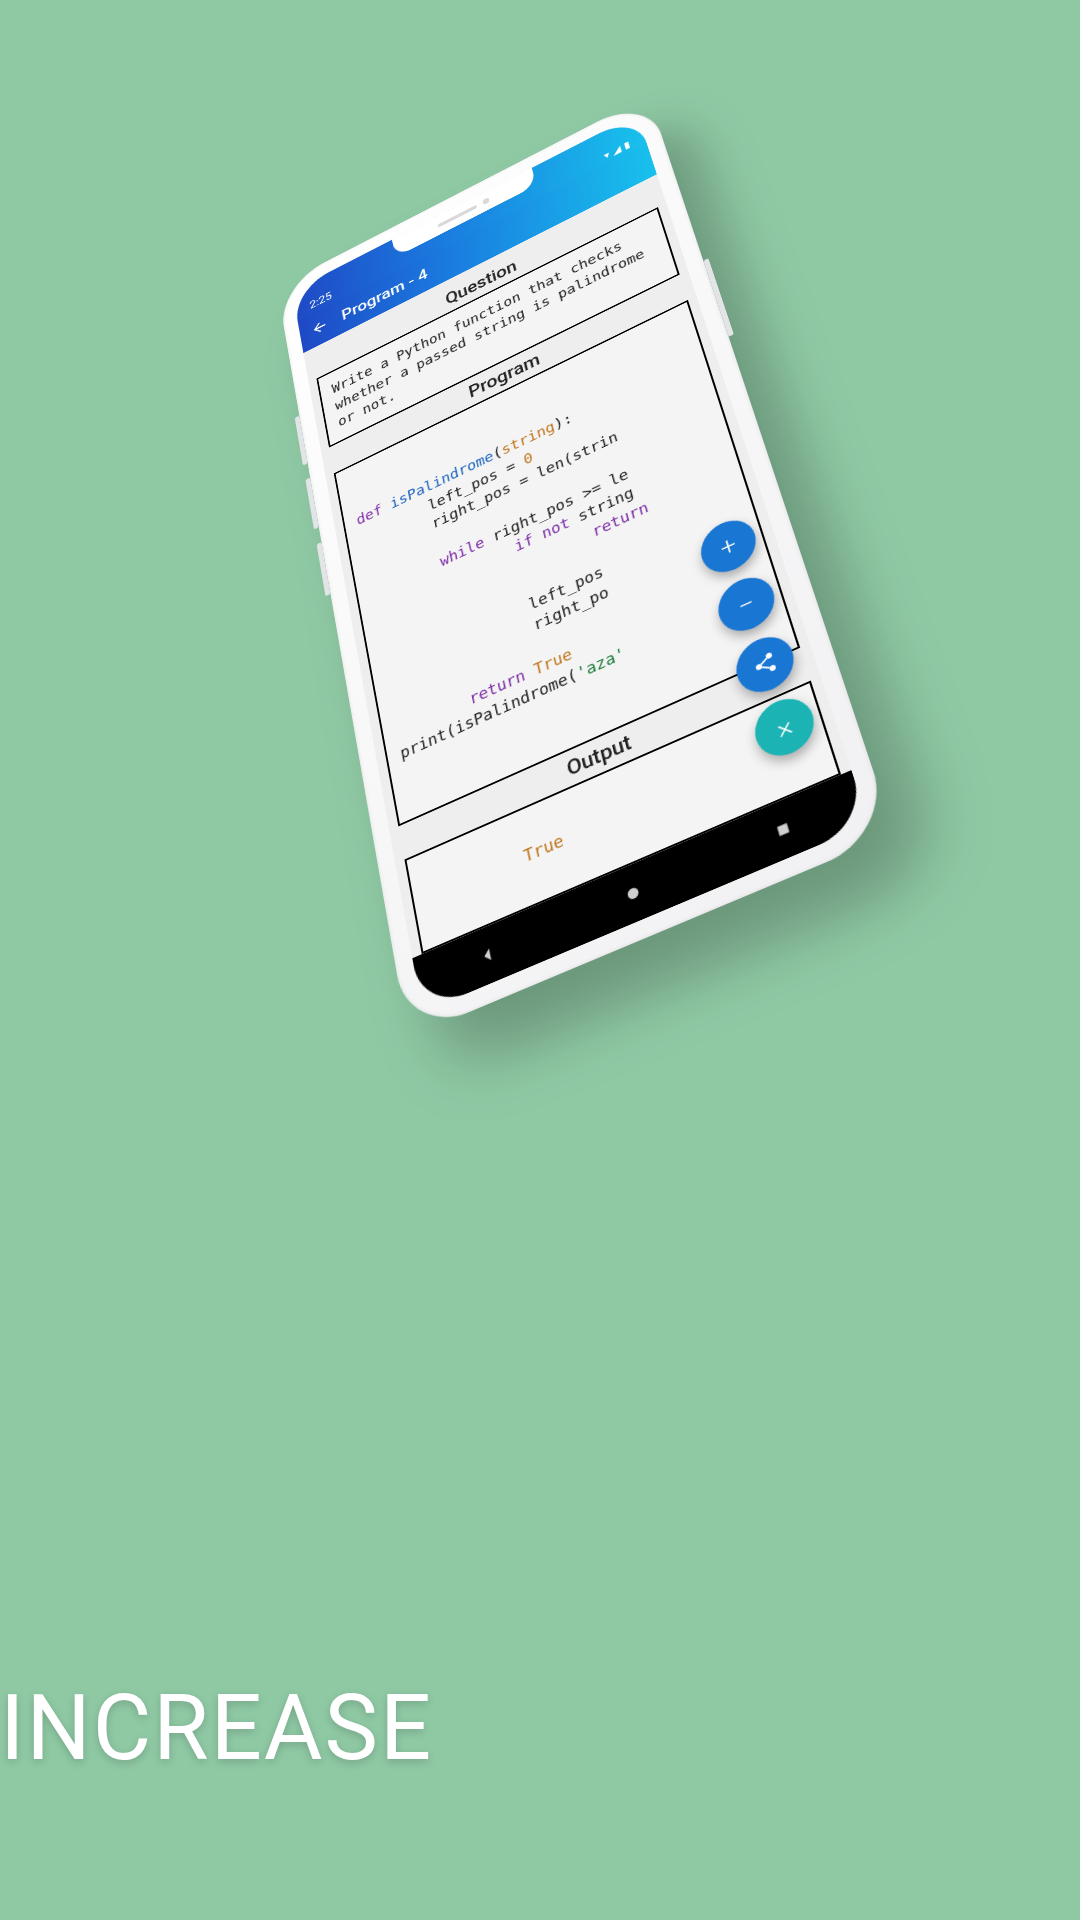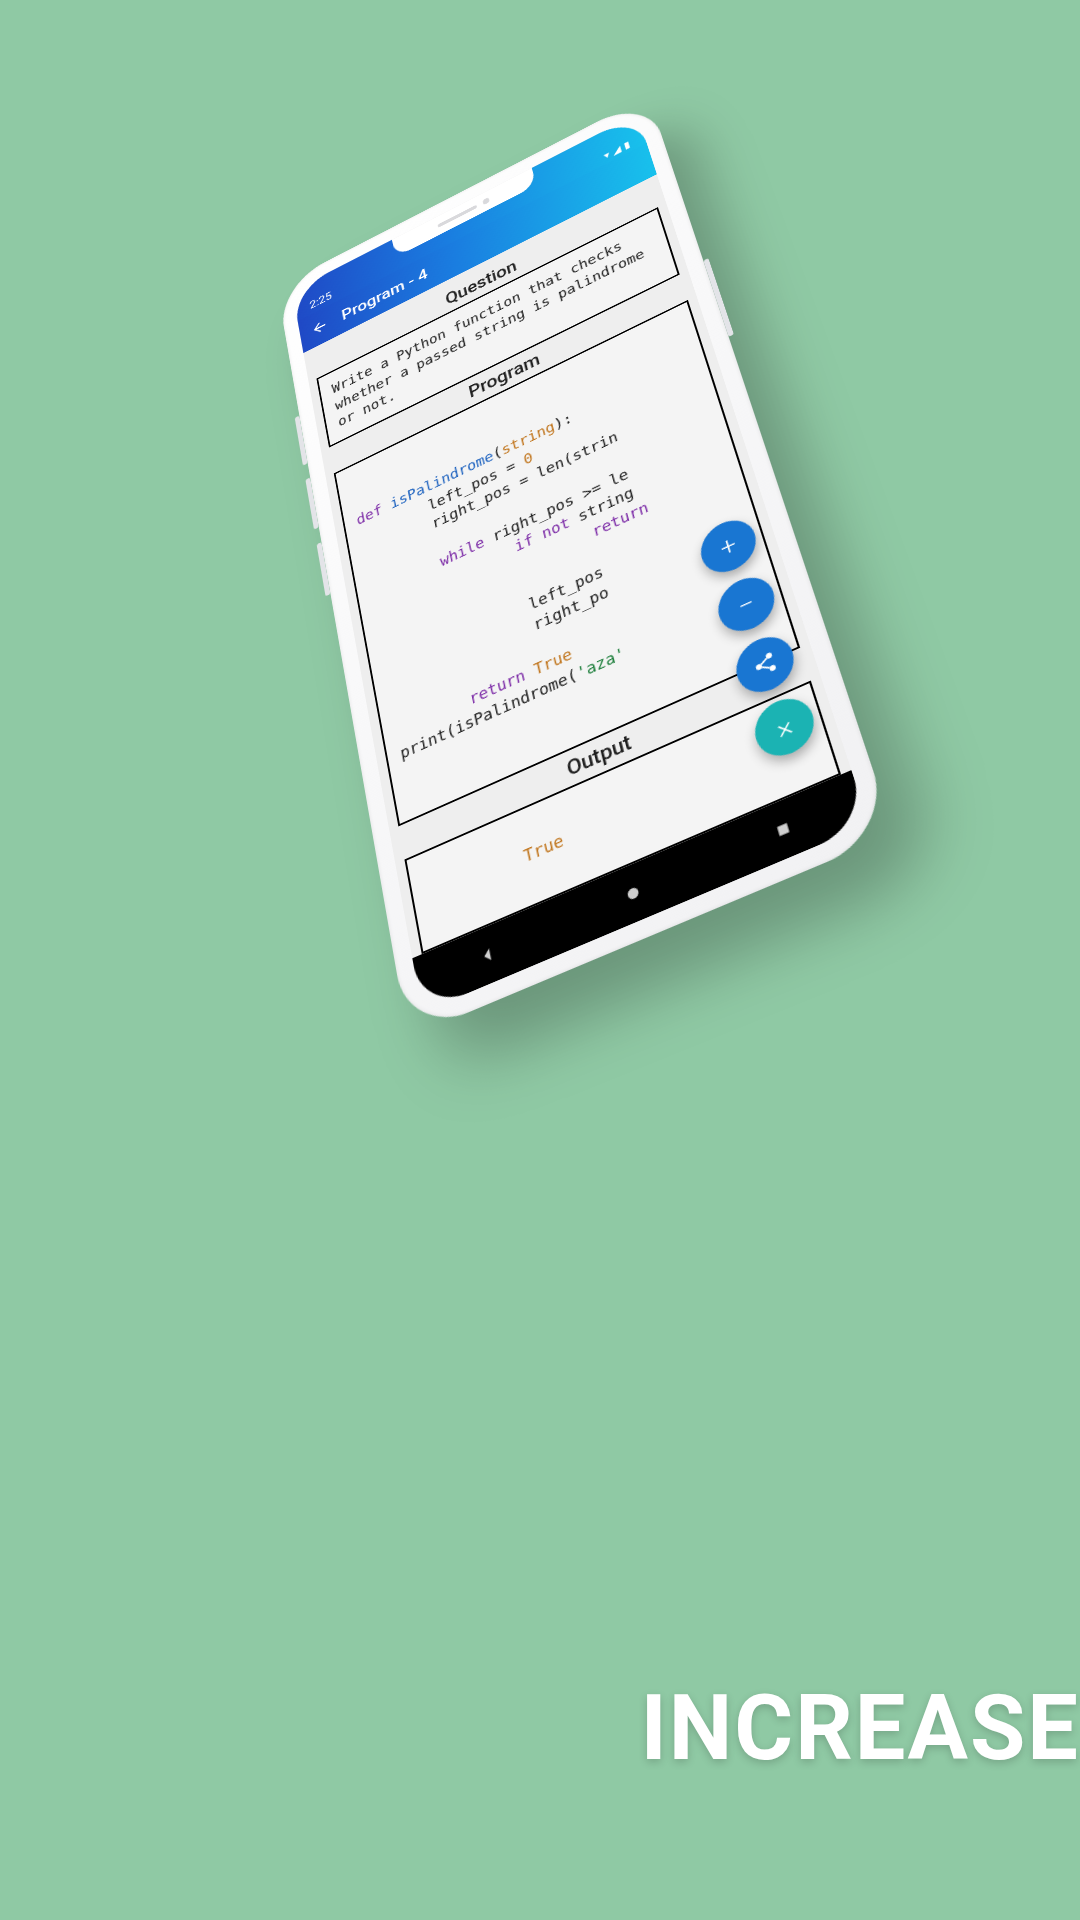--- a/index.html
+++ b/index.html
@@ -8,26 +8,26 @@
     width: 1080px;
     height: 1920px;
     background: #8fc9a4;
     font-family: -apple-system, BlinkMacSystemFont, "Segoe UI", Roboto, sans-serif;
     overflow: hidden;
     position: relative;
   }
 
   .marketing-caption {
     position: absolute;
-    left: 8px;
+    left: 0;
     right: 0;
     bottom: 140px;
-    text-align: right;
+    text-align: left;
     color: #fff;
-    font-weight: 700;
+    font-weight: 400;
     font-size: 90px;
     line-height: 1.15;
     letter-spacing: 2px;
     text-shadow: 0 3px 8px rgba(0,0,0,0.18);
   }
 
   
   .stage {
     position: absolute;
     left: 50%;

